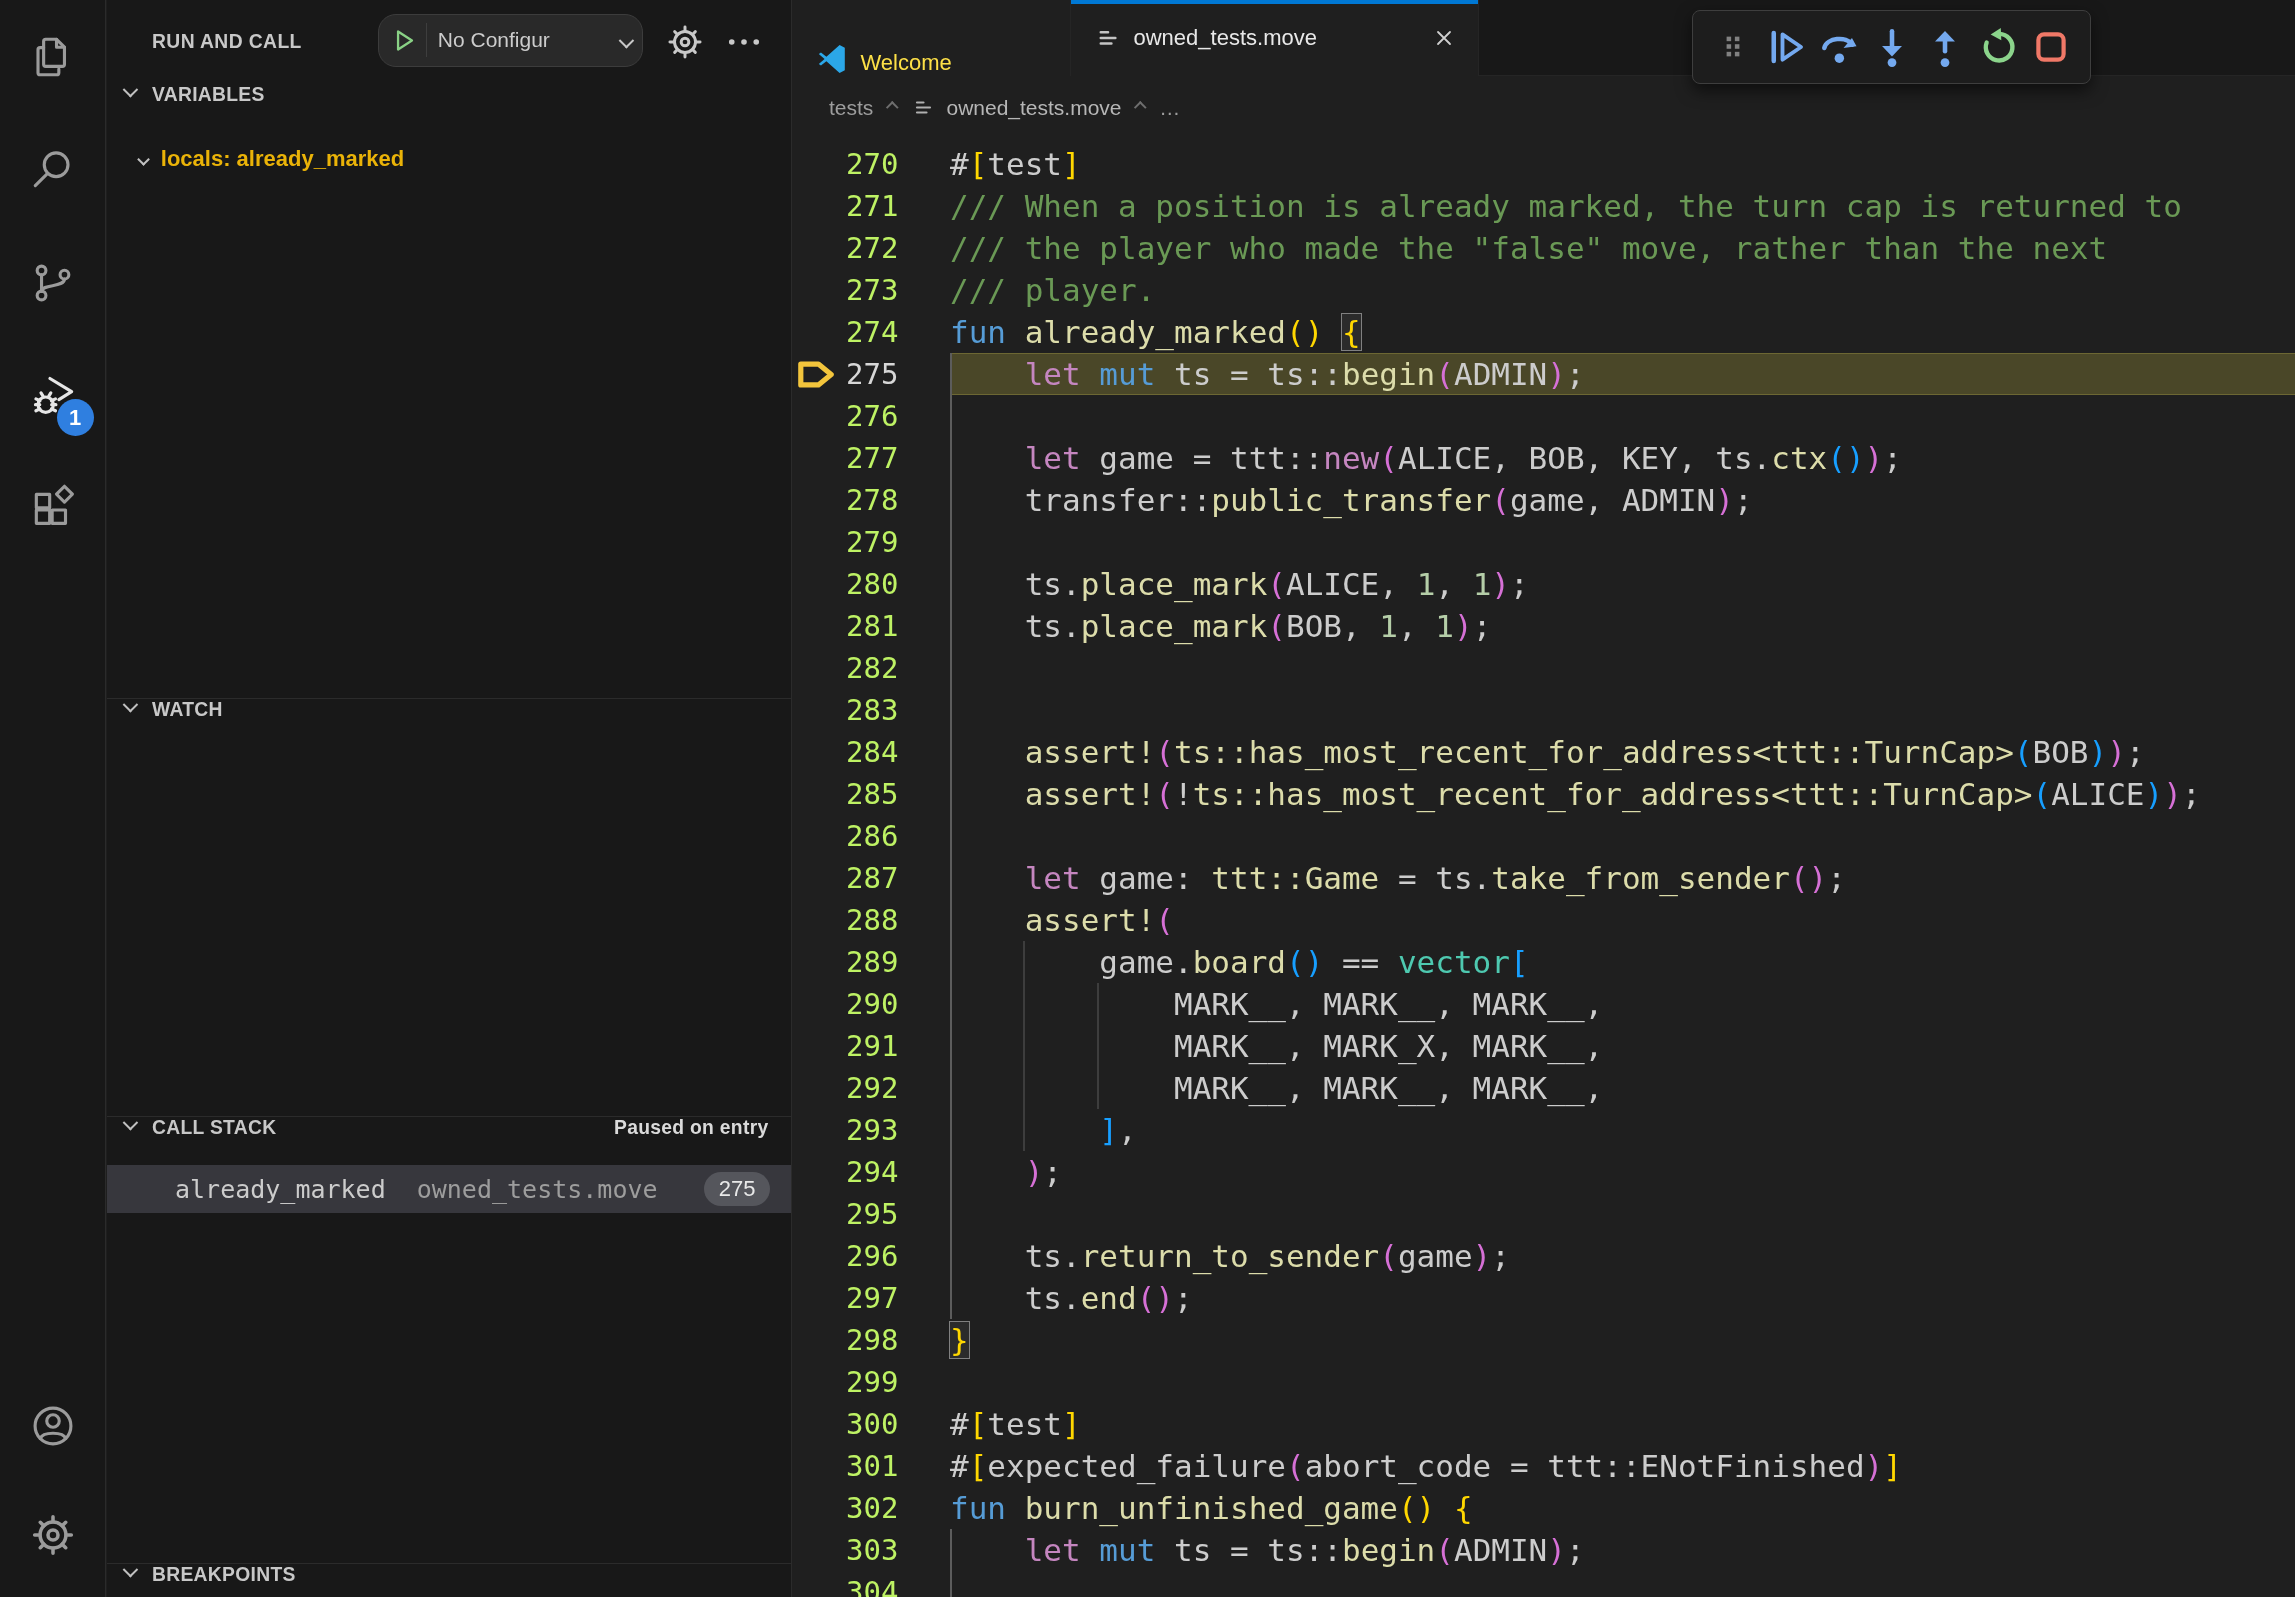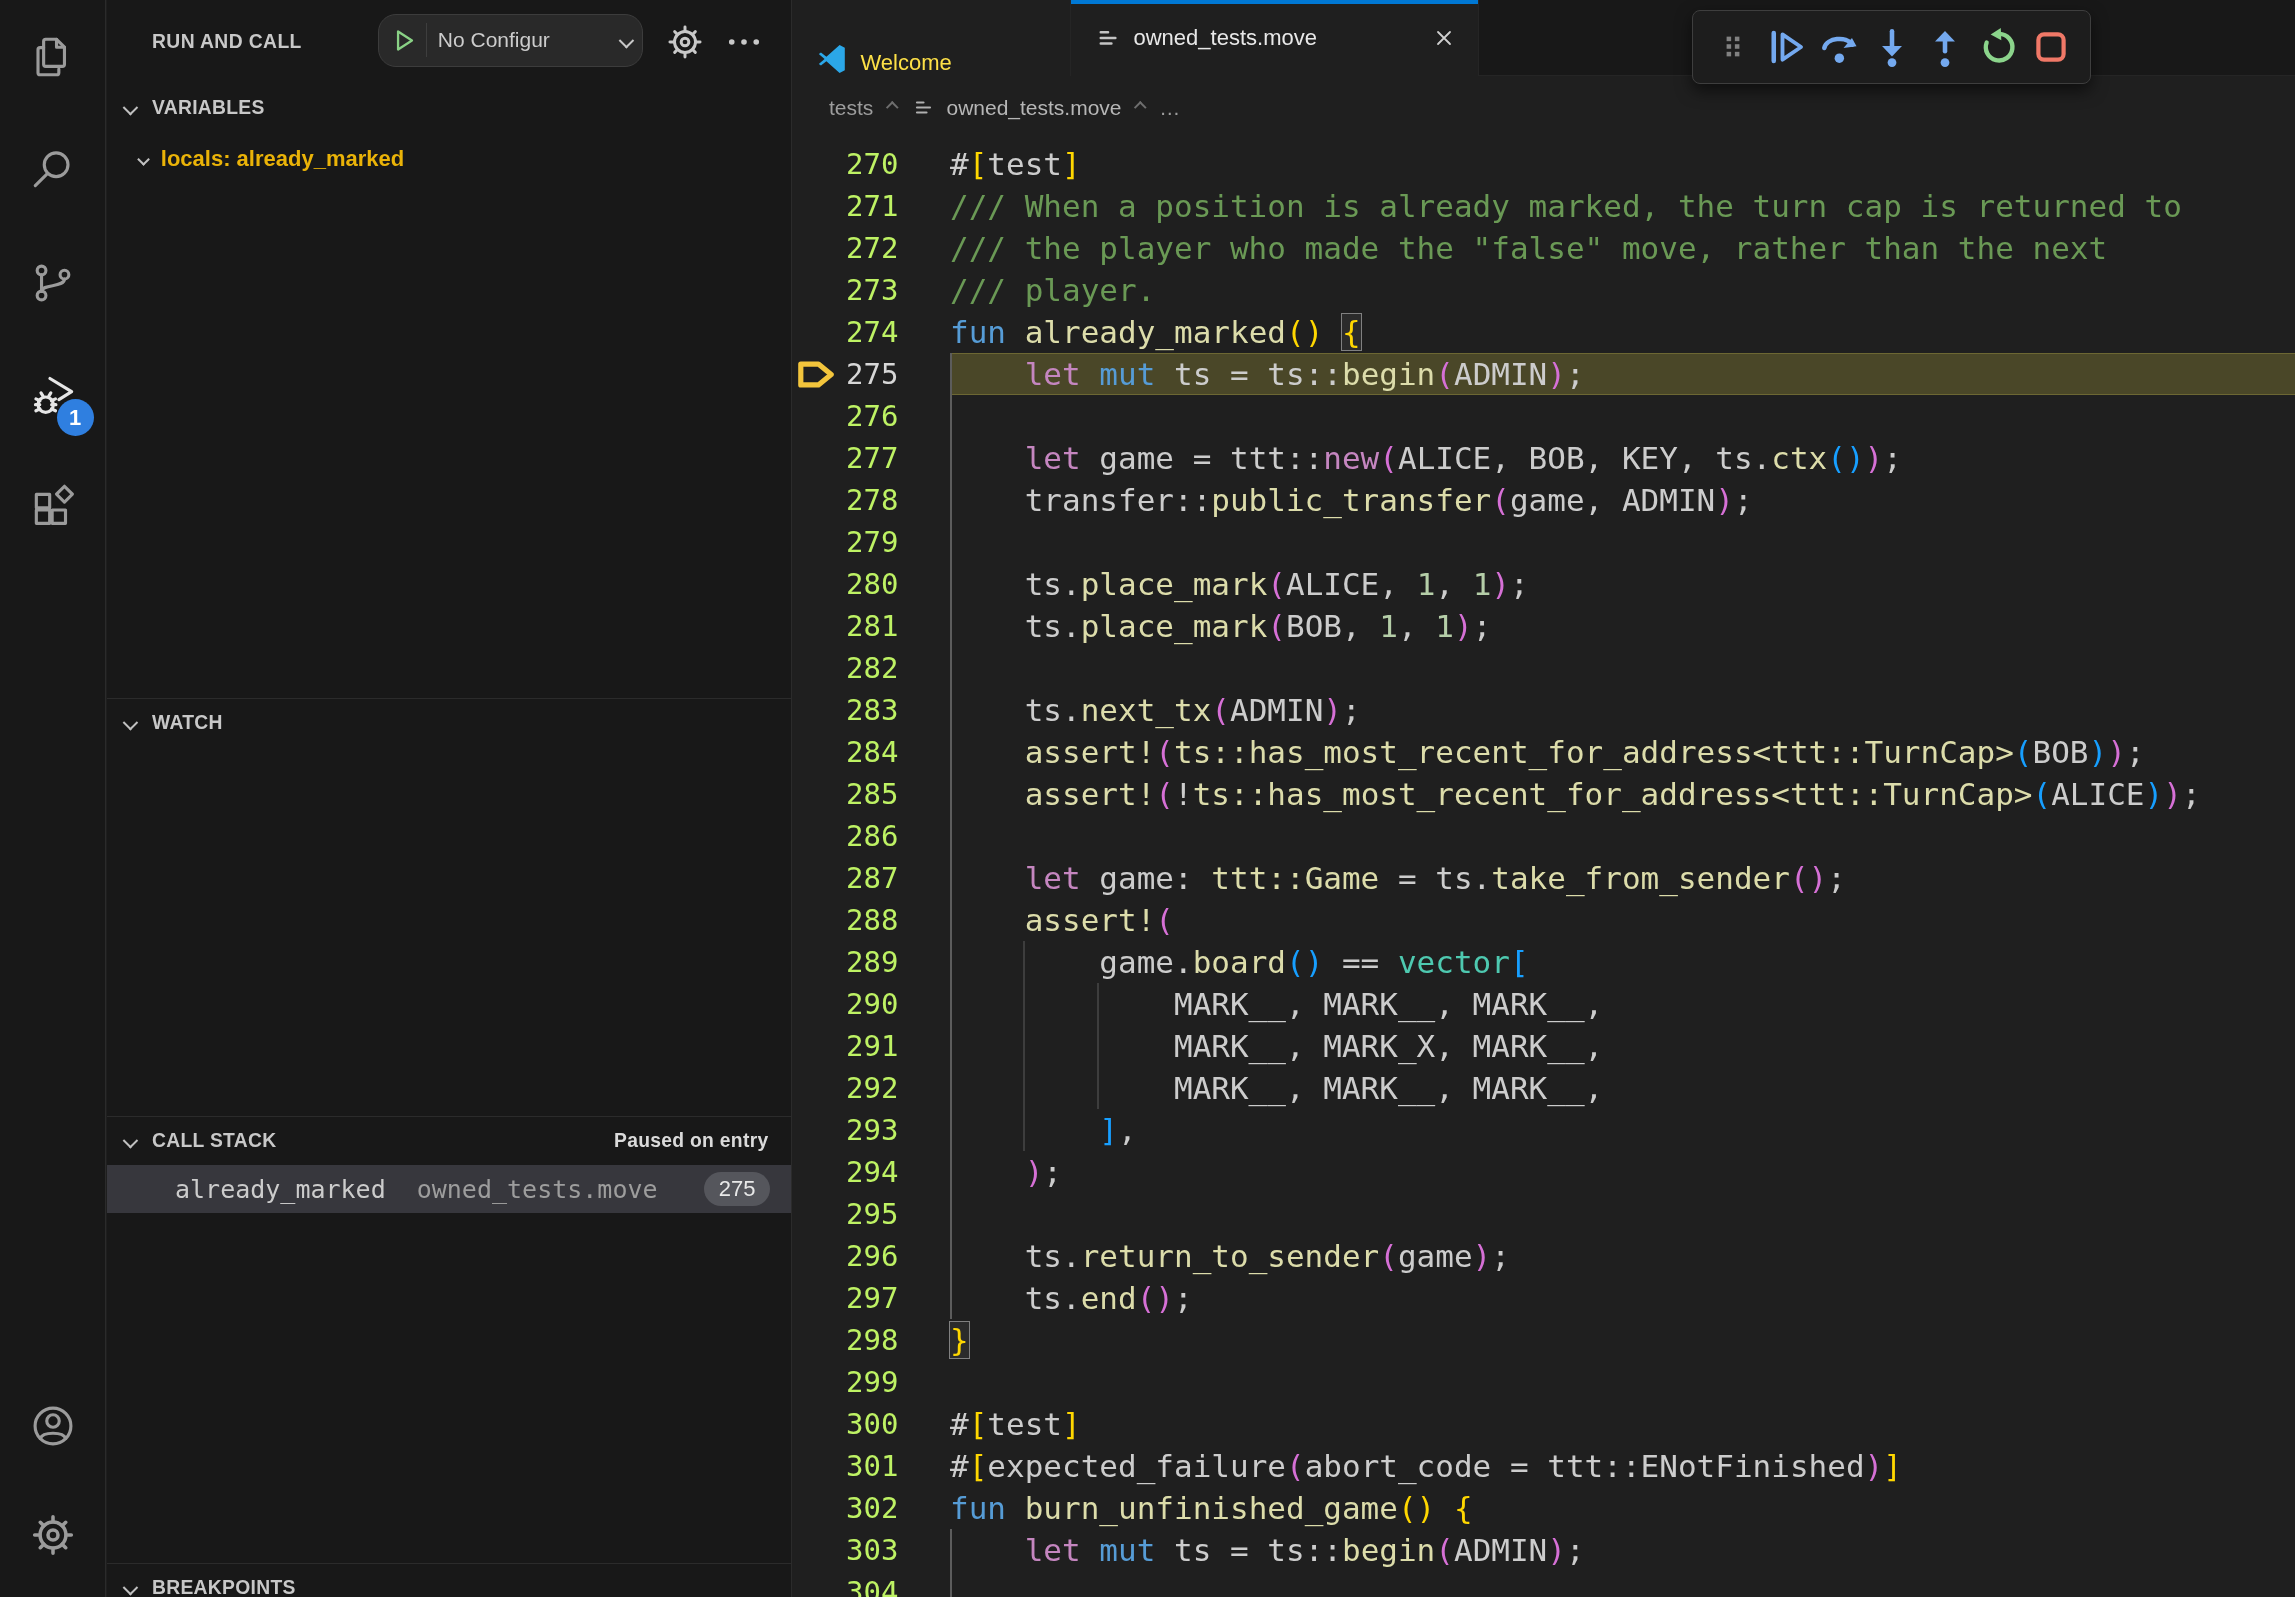--- a/index.html
+++ b/index.html
@@ -31,21 +31,21 @@
   .cfg-label { font-size:21px; color:#cccccc; white-space:nowrap; overflow:hidden; flex:1; }
   .cfg-chevron { margin:0 9.7px 0 1.6px; flex:none; }
   .sb-gear { position:absolute; left:557px; top:21px; color:#c8c8c8; }
   .sb-dots { position:absolute; left:616px; top:21px; color:#c8c8c8; }
 
   .chev { display:inline-block; width:11.3px; height:11.3px; border-left:2.4px solid currentColor;
     border-bottom:2.4px solid currentColor; transform:rotate(-45deg); }
   .chev.right { transform:rotate(135deg); width:8.8px; height:8.8px; border-width:2px; }
   .chev.small { width:8.8px; height:8.8px; }
 
-  .section-header { position:absolute; left:0; right:0; height:48px; display:flex; align-items:center;
+  .section-header { position:absolute; left:0; right:0; height:48px; display:flex; 
     font-size:19.3px; font-weight:700; color:#c8c8c8; letter-spacing:0.3px; }
   .sh-chevron { margin-left:17.7px; margin-right:16px; color:#c0c0c0; flex:none; }
   .sep-top { border-top:0.8px solid #2b2b2b; }
   #var-header { top:84px; }
   #watch-header { top:698px; }
   #cs-header { top:1116px; }
   #bp-header { top:1563px; }
   .cs-status { margin-left:auto; margin-right:22.5px; font-size:19.3px; font-weight:700; color:#dadada; }
 
   .locals-row { position:absolute; top:134px; left:0; right:0; height:50px; display:flex;
@@ -319,21 +319,21 @@
               <polygon points="6,10 28,10 44,23 28,36 6,36" fill="none" stroke="#f3c53c" stroke-width="6.5" stroke-linejoin="round"></polygon>
             </svg>
 </span><span class="ln lnactive">275</span></span><span class="ctext"><span>    </span><span style="color: rgb(197, 134, 192);">let</span><span> </span><span style="color: rgb(86, 156, 214);">mut</span><span> ts = ts::</span><span style="color: rgb(220, 220, 170);">begin</span><span style="color: rgb(214, 112, 214);">(</span><span>ADMIN</span><span style="color: rgb(214, 112, 214);">)</span><span>;</span></span></div>
       <div class="crow"><div class="guide g0" style="left: 157px;"></div><span class="gutter"><span class="bpbox"></span><span class="ln">276</span></span><span class="ctext"></span></div>
       <div class="crow"><div class="guide g0" style="left: 157px;"></div><span class="gutter"><span class="bpbox"></span><span class="ln">277</span></span><span class="ctext"><span>    </span><span style="color: rgb(197, 134, 192);">let</span><span> game = ttt::</span><span style="color: rgb(197, 134, 192);">new</span><span style="color: rgb(214, 112, 214);">(</span><span>ALICE, BOB, KEY, ts.</span><span style="color: rgb(220, 220, 170);">ctx</span><span style="color: rgb(23, 159, 255);">()</span><span style="color: rgb(214, 112, 214);">)</span><span>;</span></span></div>
       <div class="crow"><div class="guide g0" style="left: 157px;"></div><span class="gutter"><span class="bpbox"></span><span class="ln">278</span></span><span class="ctext"><span>    transfer::</span><span style="color: rgb(220, 220, 170);">public_transfer</span><span style="color: rgb(214, 112, 214);">(</span><span>game, ADMIN</span><span style="color: rgb(214, 112, 214);">)</span><span>;</span></span></div>
       <div class="crow"><div class="guide g0" style="left: 157px;"></div><span class="gutter"><span class="bpbox"></span><span class="ln">279</span></span><span class="ctext"></span></div>
       <div class="crow"><div class="guide g0" style="left: 157px;"></div><span class="gutter"><span class="bpbox"></span><span class="ln">280</span></span><span class="ctext"><span>    ts.</span><span style="color: rgb(220, 220, 170);">place_mark</span><span style="color: rgb(214, 112, 214);">(</span><span>ALICE, </span><span style="color: rgb(181, 206, 168);">1</span><span>, </span><span style="color: rgb(181, 206, 168);">1</span><span style="color: rgb(214, 112, 214);">)</span><span>;</span></span></div>
       <div class="crow"><div class="guide g0" style="left: 157px;"></div><span class="gutter"><span class="bpbox"></span><span class="ln">281</span></span><span class="ctext"><span>    ts.</span><span style="color: rgb(220, 220, 170);">place_mark</span><span style="color: rgb(214, 112, 214);">(</span><span>BOB, </span><span style="color: rgb(181, 206, 168);">1</span><span>, </span><span style="color: rgb(181, 206, 168);">1</span><span style="color: rgb(214, 112, 214);">)</span><span>;</span></span></div>
       <div class="crow"><div class="guide g0" style="left: 157px;"></div><span class="gutter"><span class="bpbox"></span><span class="ln">282</span></span><span class="ctext"></span></div>
-      <div class="crow"><div class="guide g0" style="left: 157px;"></div><span class="gutter"><span class="bpbox"></span><span class="ln">283</span></span><span class="ctext"><span>    ts.</span><span style="color: rgb(220, 220, 170);">next_tx</span><span style="color: rgb(214, 112, 214);">(</span><span>ADMIN</span><span style="color: rgb(214, 112, 214);">)</span><span>;</span></span></div>
+      <div class="crow"><div class="guide g0" style="left: 157px;"></div><span class="gutter"><span class="bpbox"></span><span class="ln">283</span></span></div>
       <div class="crow"><div class="guide g0" style="left: 157px;"></div><span class="gutter"><span class="bpbox"></span><span class="ln">284</span></span><span class="ctext"><span>    </span><span style="color: rgb(220, 220, 170);">assert!</span><span style="color: rgb(214, 112, 214);">(</span><span style="color: rgb(220, 220, 170);">ts::has_most_recent_for_address&lt;ttt::TurnCap&gt;</span><span style="color: rgb(23, 159, 255);">(</span><span>BOB</span><span style="color: rgb(23, 159, 255);">)</span><span style="color: rgb(214, 112, 214);">)</span><span>;</span></span></div>
       <div class="crow"><div class="guide g0" style="left: 157px;"></div><span class="gutter"><span class="bpbox"></span><span class="ln">285</span></span><span class="ctext"><span>    </span><span style="color: rgb(220, 220, 170);">assert!</span><span style="color: rgb(214, 112, 214);">(</span><span>!</span><span style="color: rgb(220, 220, 170);">ts::has_most_recent_for_address&lt;ttt::TurnCap&gt;</span><span style="color: rgb(23, 159, 255);">(</span><span>ALICE</span><span style="color: rgb(23, 159, 255);">)</span><span style="color: rgb(214, 112, 214);">)</span><span>;</span></span></div>
       <div class="crow"><div class="guide g0" style="left: 157px;"></div><span class="gutter"><span class="bpbox"></span><span class="ln">286</span></span><span class="ctext"></span></div>
       <div class="crow"><div class="guide g0" style="left: 157px;"></div><span class="gutter"><span class="bpbox"></span><span class="ln">287</span></span><span class="ctext"><span>    </span><span style="color: rgb(197, 134, 192);">let</span><span> game: </span><span style="color: rgb(220, 220, 170);">ttt::Game</span><span> = ts.</span><span style="color: rgb(220, 220, 170);">take_from_sender</span><span style="color: rgb(214, 112, 214);">()</span><span>;</span></span></div>
       <div class="crow"><div class="guide g0" style="left: 157px;"></div><span class="gutter"><span class="bpbox"></span><span class="ln">288</span></span><span class="ctext"><span>    </span><span style="color: rgb(220, 220, 170);">assert!</span><span style="color: rgb(214, 112, 214);">(</span></span></div>
       <div class="crow"><div class="guide g0" style="left: 157px;"></div><div class="guide" style="left: 230px;"></div><span class="gutter"><span class="bpbox"></span><span class="ln">289</span></span><span class="ctext"><span>        game.</span><span style="color: rgb(220, 220, 170);">board</span><span style="color: rgb(23, 159, 255);">()</span><span> == </span><span style="color: rgb(78, 201, 176);">vector</span><span style="color: rgb(23, 159, 255);">[</span></span></div>
       <div class="crow"><div class="guide g0" style="left: 157px;"></div><div class="guide" style="left: 230px;"></div><div class="guide" style="left: 304px;"></div><span class="gutter"><span class="bpbox"></span><span class="ln">290</span></span><span class="ctext"><span>            MARK__, MARK__, MARK__,</span></span></div>
       <div class="crow"><div class="guide g0" style="left: 157px;"></div><div class="guide" style="left: 230px;"></div><div class="guide" style="left: 304px;"></div><span class="gutter"><span class="bpbox"></span><span class="ln">291</span></span><span class="ctext"><span>            MARK__, MARK_X, MARK__,</span></span></div>
       <div class="crow"><div class="guide g0" style="left: 157px;"></div><div class="guide" style="left: 230px;"></div><div class="guide" style="left: 304px;"></div><span class="gutter"><span class="bpbox"></span><span class="ln">292</span></span><span class="ctext"><span>            MARK__, MARK__, MARK__,</span></span></div>
       <div class="crow"><div class="guide g0" style="left: 157px;"></div><div class="guide" style="left: 230px;"></div><span class="gutter"><span class="bpbox"></span><span class="ln">293</span></span><span class="ctext"><span>        </span><span style="color: rgb(23, 159, 255);">]</span><span>,</span></span></div>

